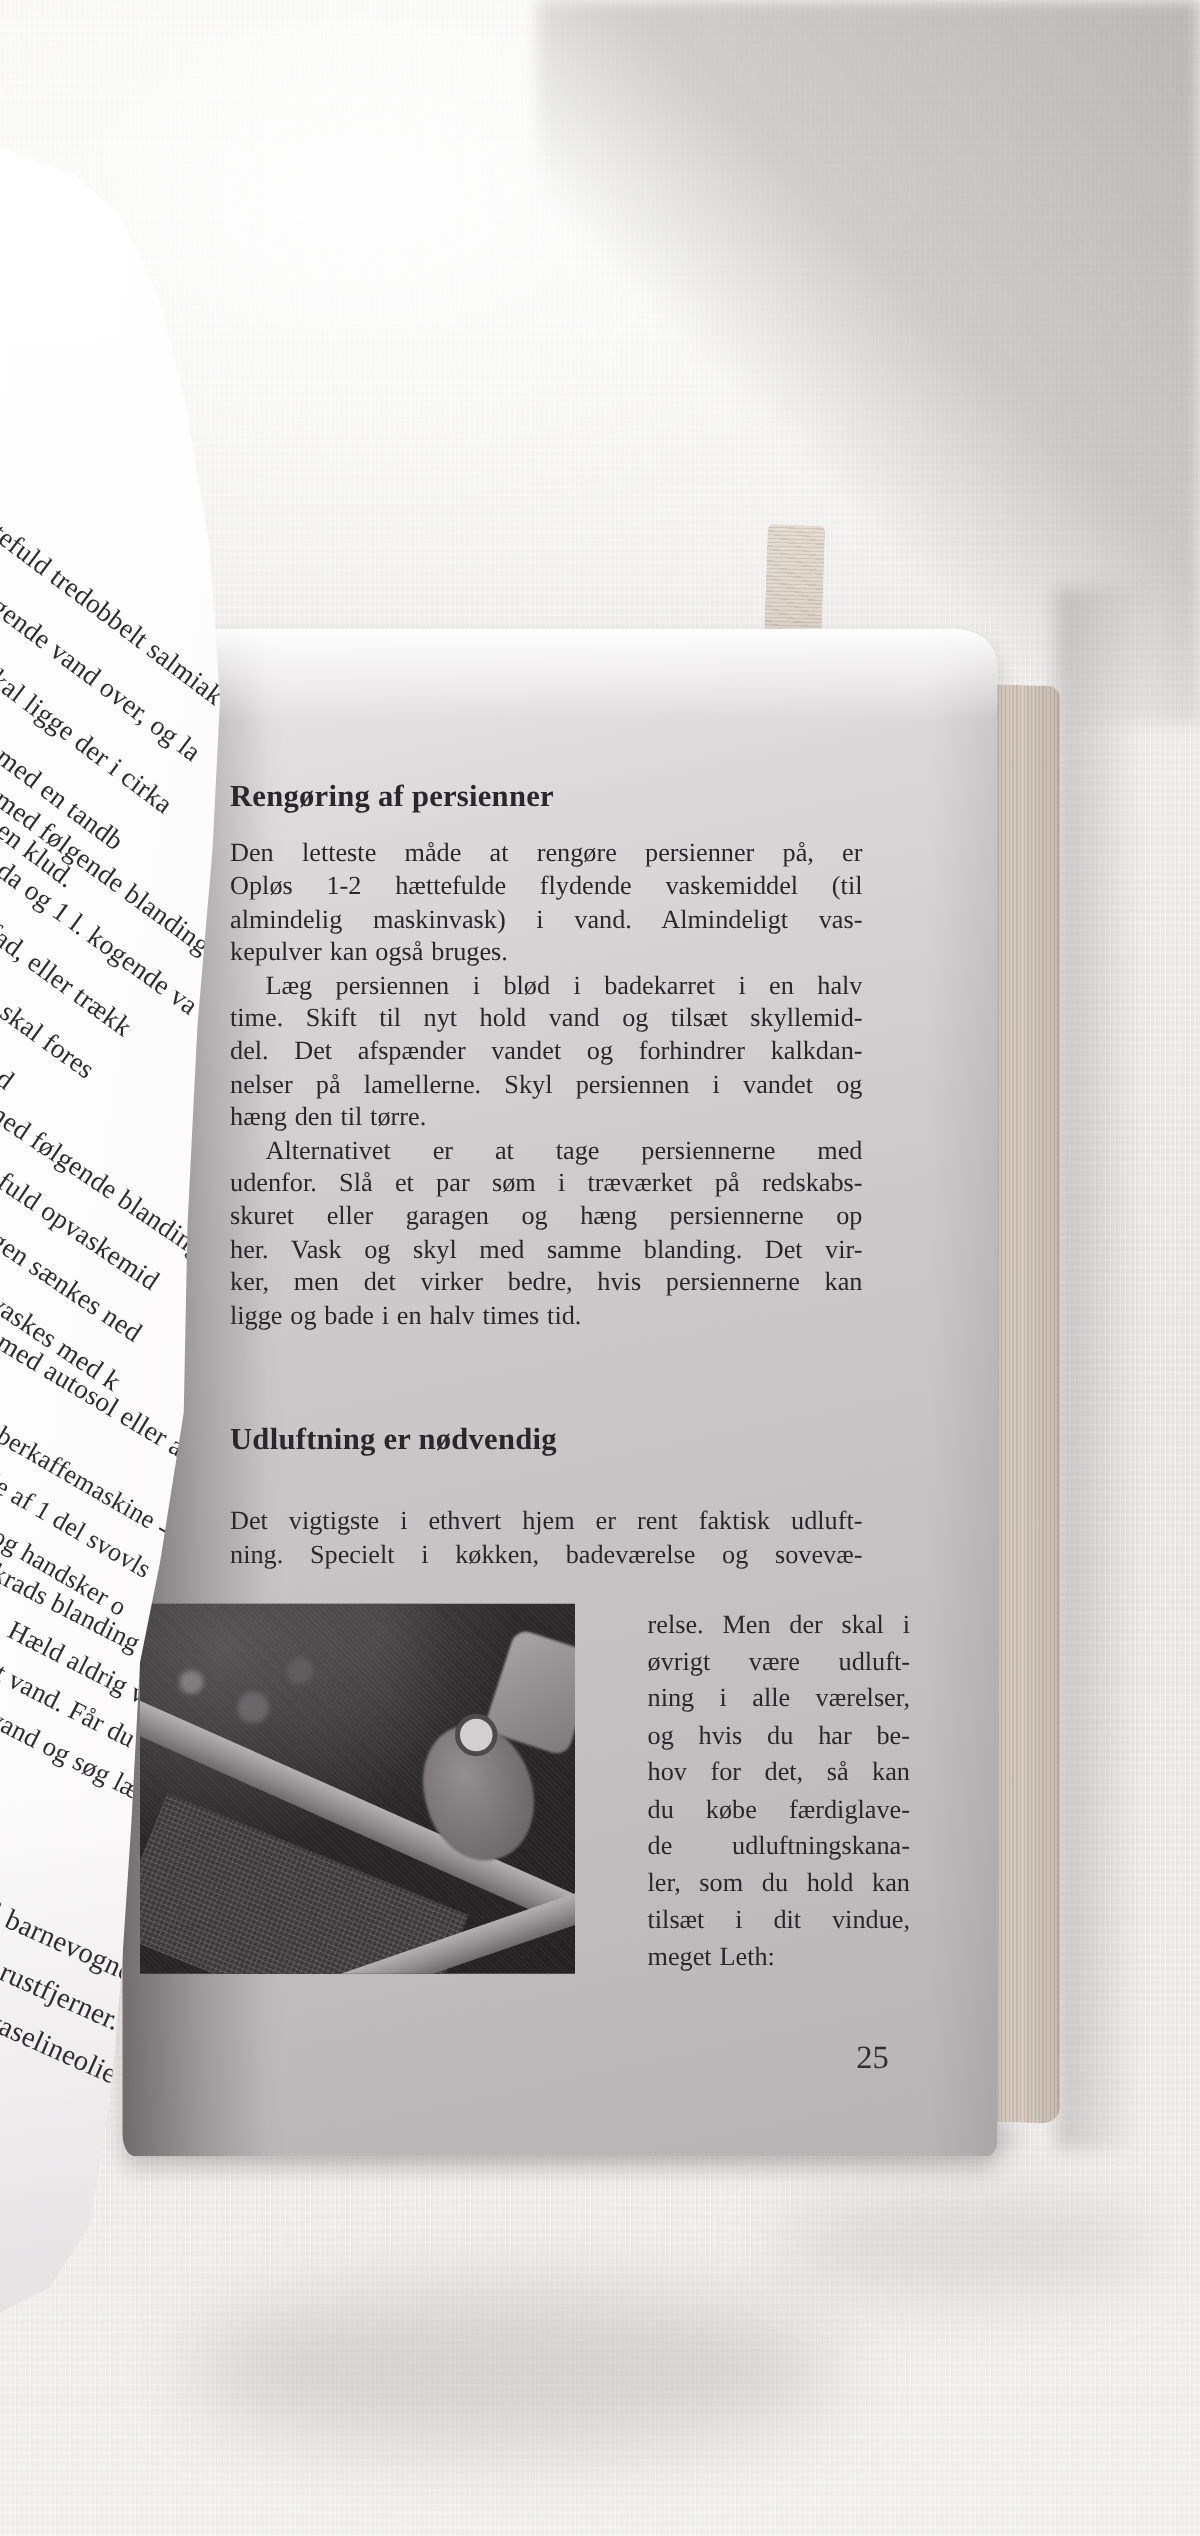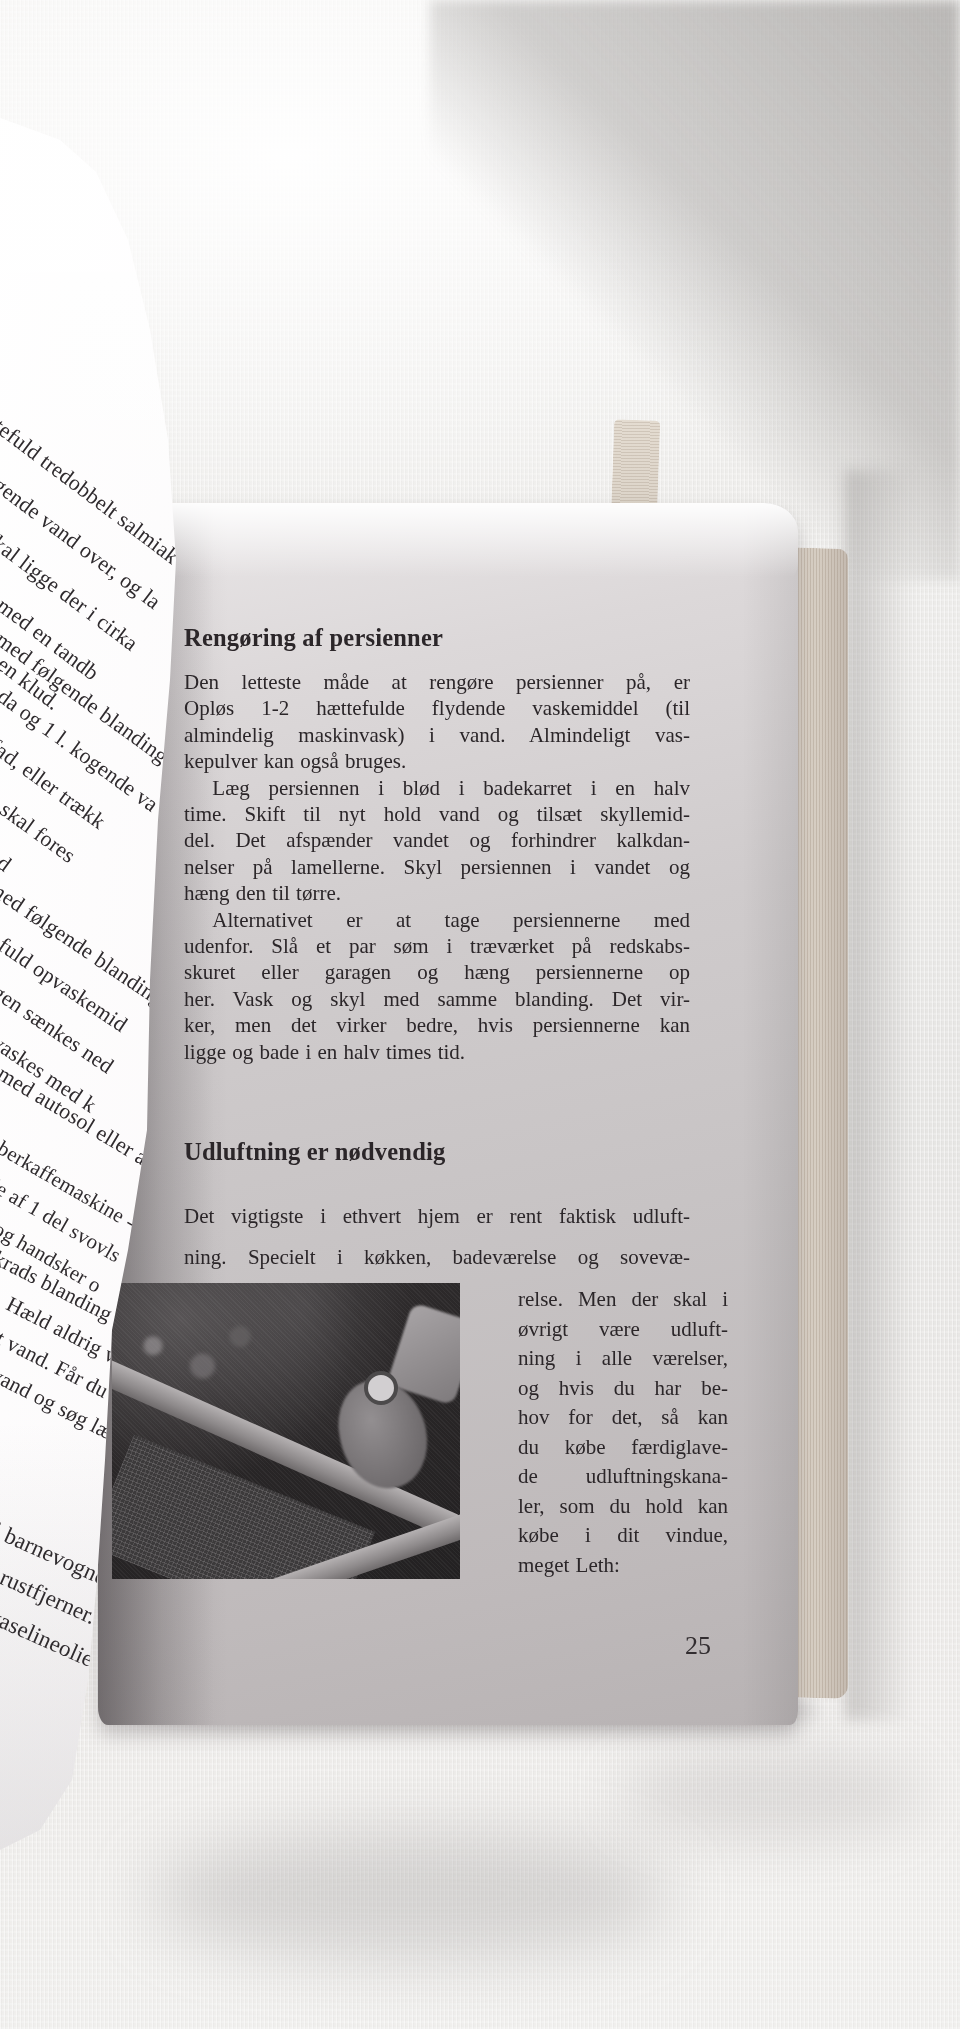--- a/index.html
+++ b/index.html
@@ -44,21 +44,21 @@
       linear-gradient(168deg,#eae7e8 0%,#dcd8d9 16%,#cfcbcc 38%,#c7c3c4 60%,#bfbabb 84%,#b8b3b4 100%);
     box-shadow:0 10px 18px rgba(70,65,68,.25);}
   .right-page::before{content:"";position:absolute;left:0;top:0;right:0;height:74px;
     border-radius:inherit;background:linear-gradient(180deg, rgba(255,255,255,.95), rgba(255,255,255,0));}
   .page-text{position:absolute;left:86px;top:104px;width:506px;color:#2b2629;}
   .page-text h2{margin:16px 0 16px 0;font-size:24.5px;line-height:30px;font-weight:700;letter-spacing:.2px;}
   .page-text h2.second{margin-top:72px;margin-bottom:36px;}
   .para{margin:0;font-size:21px;line-height:26.4px;word-spacing:1px;}
   .ln{display:block;text-align:justify;text-align-last:justify;}
   .para .ln:last-child{text-align-last:left;}
-  .para.cont .ln:last-child{text-align-last:justify;margin-top:14px;}
+  .para.cont .ln:last-child{text-align-last:justify;}
   .para.ind .ln:first-child{text-indent:1.35em;}
   .wrap-col{left:384px;top:782px;width:210px;font-size:21px;line-height:29.5px;color:#2b2629;word-spacing:1px;margin-left:36px;}
   .wrap-col .ln:last-child{text-align-last:left;}
   .page-number{left:560px;top:1128px;width:80px;text-align:center;font-size:26px;color:#322d30;}
   .gutter-shadow{left:0;top:0;width:116px;height:1222px;
     background:linear-gradient(90deg, rgba(42,37,40,.42), rgba(42,37,40,.14) 55%, rgba(42,37,40,0));
     border-radius:60px 0 0 10px / 52px 0 0 18px;pointer-events:none;}
   
   .photo{left:14px;top:780px;width:348px;height:296px;background:
       repeating-linear-gradient(45deg, rgba(255,255,255,.045) 0 1px, rgba(0,0,0,0) 1px 3px),
@@ -161,21 +161,21 @@
 
     <div class="abs wrap-col para">
         <div class="ln">relse. Men der skal i</div>
         <div class="ln">øvrigt være udluft-</div>
         <div class="ln">ning i alle værelser,</div>
         <div class="ln">og hvis du har be-</div>
         <div class="ln">hov for det, så kan</div>
         <div class="ln">du købe færdiglave-</div>
         <div class="ln">de udluftningskana-</div>
         <div class="ln">ler, som du hold kan</div>
-        <div class="ln">købe i dit vindue,</div>
+        <div class="ln">tilsæt i dit vindue,</div>
         <div class="ln">meget Leth:</div>
       </div>
 
     <div class="abs page-number">25</div>
 
     <div class="gutter-shadow"></div>
   </div>
 
   <div class="abs left-page">
     <div class="frag-group gA">

